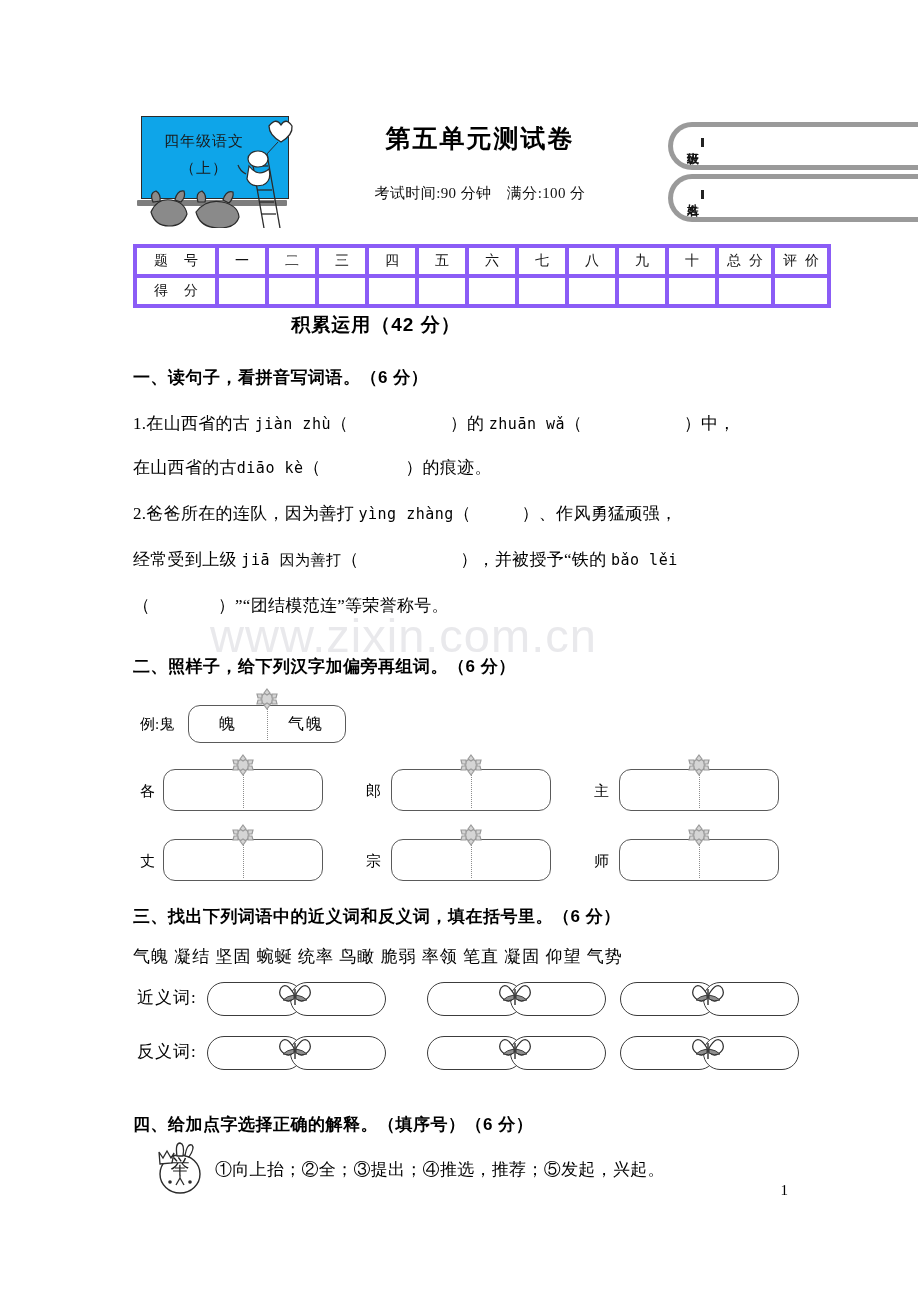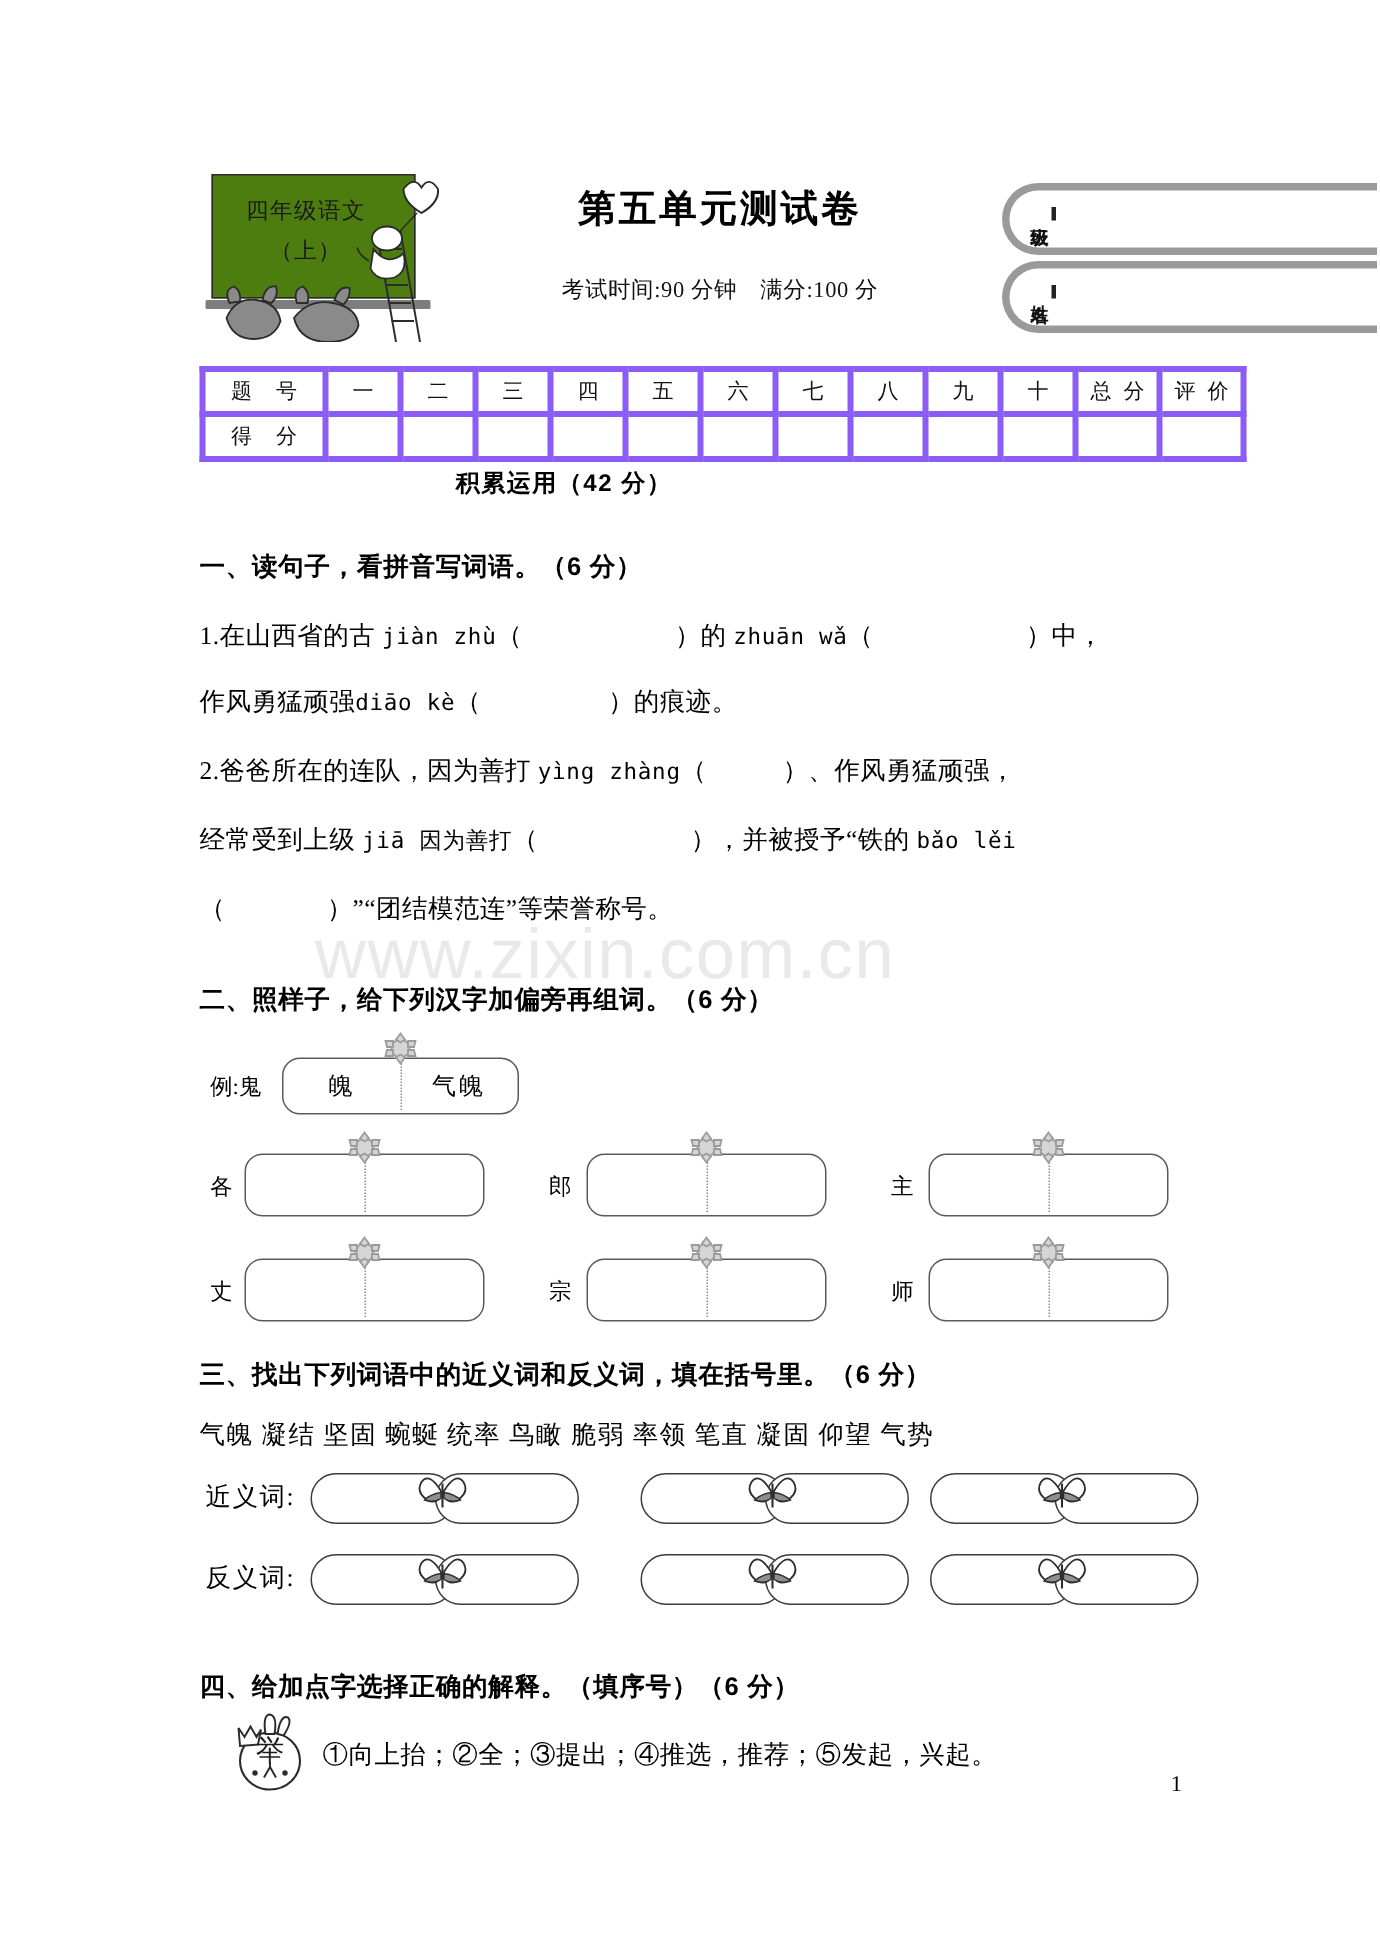--- a/index.html
+++ b/index.html
@@ -48,24 +48,24 @@
   .board-wrap {
     position: absolute;
     left: 141px;
     top: 8px;
     width: 160px;
     height: 112px;
   }
   .board-frame {
     position: absolute;
     left: 0; top: 0;
-    width: 136px;
+    width: 148px;
     height: 83px;
     border: 1.6px solid #2b2b2b;
-    background: #4d7c0f;
+    background: #0ea5e9;
     box-sizing: border-box;
   }
   .board-text {
     position: absolute;
     left: 8px;
     top: 10px;
     width: 108px;
     text-align: center;
     font-family: "Liberation Sans", sans-serif;
     font-size: 15px;
@@ -173,21 +173,21 @@
   .score-table td.num-cell { width: 46px; }
   .score-table td.wide-cell { width: 52px; letter-spacing: 2px; text-indent: 2px; }
 
   
   .part-title {
     position: absolute;
     width: 752px;
     text-align: center;
     font-family: "Liberation Sans", sans-serif;
     font-weight: bold;
-    font-size: 16px;
+    font-size: 19px;
     letter-spacing: 1px;
   }
   .q-head {
     position: absolute;
     left: 133px;
     font-family: "Liberation Sans", sans-serif;
     font-weight: bold;
     font-size: 17px;
     letter-spacing: 0.5px;
     white-space: nowrap;
@@ -384,21 +384,21 @@
 
     <div class="part-title" style="top:312px;">积累运用（42 分）</div>
 
     <div class="q-head" style="top:366px;">一、读句子，看拼音写词语。（6 分）</div>
 
     <div class="body-line" style="top:412px;">
       <span>1.在山西省的古 </span><span class="py">jiàn zhù</span><span class="blankpar">（　　　　　　）</span><span>的 </span><span class="py">zhuān wǎ</span><span class="blankpar">（　　　　　　）</span><span>中，</span>
     </div>
 
     <div class="body-line" style="top:456px;">
-      <span>作风勇猛顽强</span><span class="py">diāo kè</span><span class="blankpar">（　　　　　）</span><span>的痕迹。</span>
+      <span>在山西省的古</span><span class="py">diāo kè</span><span class="blankpar">（　　　　　）</span><span>的痕迹。</span>
     </div>
 
     <div class="body-line" style="top:502px;">
       <span>2.爸爸所在的连队，因为善打 </span><span class="py">yìng zhàng</span><span class="blankpar">（　　　）</span><span>、作风勇猛顽强，</span>
     </div>
 
     <div class="body-line" style="top:548px;">
       <span>经常受到上级 </span><span class="py">jiā 因为善打</span><span class="blankpar">（　　　　　　）</span><span>，并被授予“铁的 </span><span class="py">bǎo lěi</span>
     </div>
 

